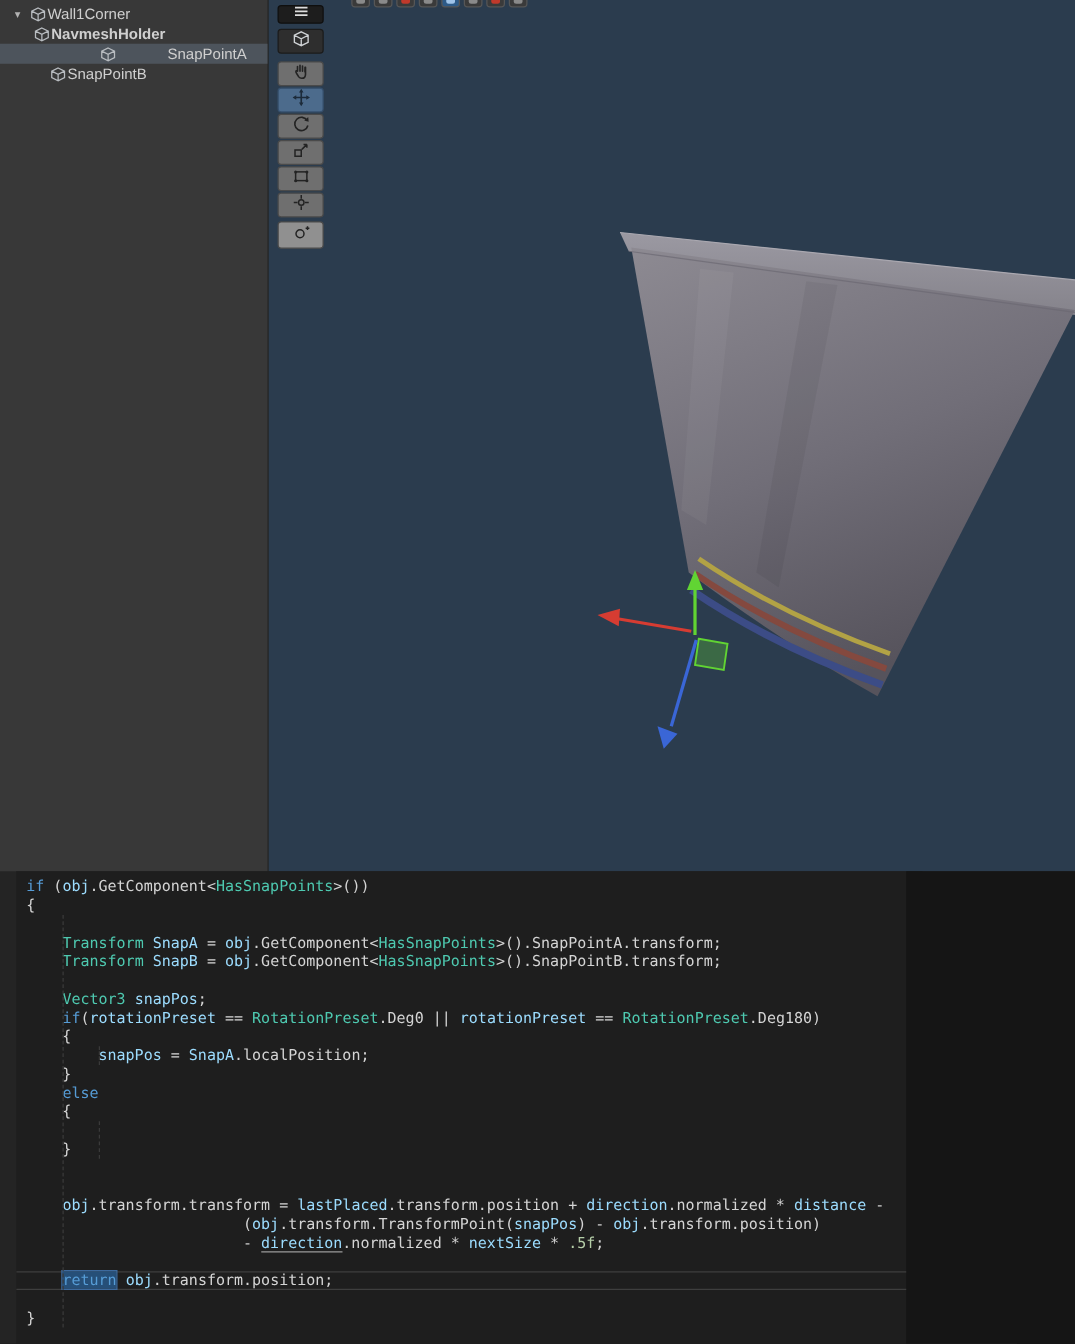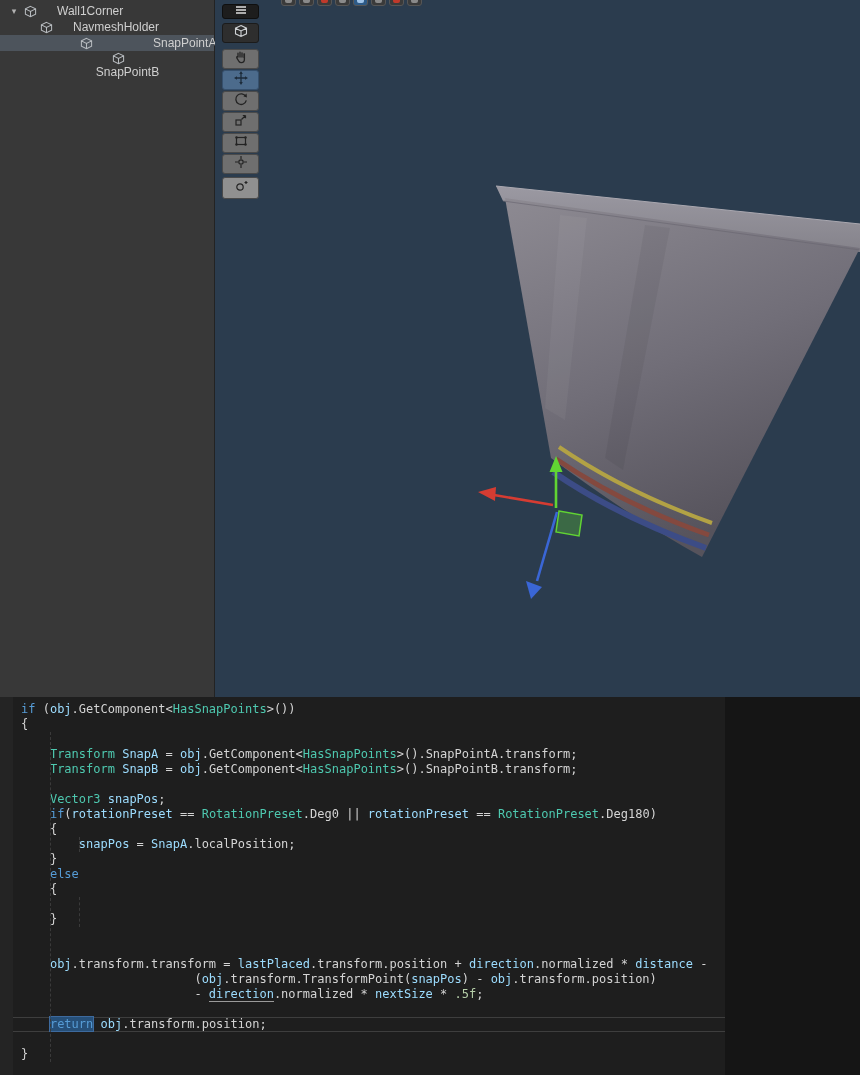--- a/index.html
+++ b/index.html
@@ -5,21 +5,21 @@
   *{margin:0;padding:0;box-sizing:border-box}
   html,body{width:860px;height:1075px;overflow:hidden;background:#1e1e1e;font-family:"Liberation Sans",sans-serif}
   .app{position:relative;width:860px;height:1075px;background:#242424}
 
   
   .hierarchy{position:absolute;left:0;top:0;width:215px;height:697px;background:var(--panel-bg);border-right:1px solid #232323;padding-top:3px}
   .hrow{display:flex;align-items:center;height:16px;font-size:12px;color:#cfcfcf;white-space:nowrap;cursor:default}
   .hrow.selected{background:var(--row-selected)}
   .fold{width:16px;flex:none;text-align:center;font-size:9px;color:#b2b2b2;line-height:16px}
   .hicon{width:16px;height:14px;flex:none;display:flex;align-items:center;justify-content:center}
-  .hlabel{margin-left:19px}
+  .hlabel{margin-left:0}
 
   
   .scene{position:absolute;left:215px;top:0;width:645px;height:697px;background:var(--scene-bg);overflow:hidden}
   .scene-svg{position:absolute;left:0;top:0}
   .stripe{fill:none}
   .stripe-y{stroke:var(--stripe-yellow);stroke-width:4}
   .stripe-r{stroke:var(--stripe-red);stroke-width:5}
   .stripe-b{stroke:var(--stripe-blue);stroke-width:6}
   .gz-g{stroke:var(--gizmo-green);stroke-width:2.6}
   .gz-gf{fill:var(--gizmo-green)}
@@ -74,39 +74,39 @@
     <div>
         <div class="hrow" style="padding-left: 6px;">
           <span class="fold">▾</span>
           <span class="hicon">
             <svg width="13" height="13" viewBox="0 0 14 14">
               <path d="M7 1.5 L12.5 4.2 L12.5 9.8 L7 12.5 L1.5 9.8 L1.5 4.2 Z M1.5 4.2 L7 7 L12.5 4.2 M7 7 L7 12.5" fill="none" stroke="#b8bcc0" stroke-width="1.1"></path>
             </svg>
           </span>
           <span class="hlabel">Wall1Corner</span>
         </div>
-        <div class="hrow" style="padding-left: 22px;">
+        <div class="hrow" style="padding-left: 9px; font-weight: bold;">
           <span class="fold"></span>
           <span class="hicon">
             <svg width="13" height="13" viewBox="0 0 14 14">
               <path d="M7 1.5 L12.5 4.2 L12.5 9.8 L7 12.5 L1.5 9.8 L1.5 4.2 Z M1.5 4.2 L7 7 L12.5 4.2 M7 7 L7 12.5" fill="none" stroke="#b8bcc0" stroke-width="1.1"></path>
             </svg>
           </span>
           <span class="hlabel">NavmeshHolder</span>
         </div>
         <div class="hrow selected" style="padding-left: 22px; gap: 40px;">
           <span class="fold"></span>
           <span class="hicon">
             <svg width="13" height="13" viewBox="0 0 14 14">
               <path d="M7 1.5 L12.5 4.2 L12.5 9.8 L7 12.5 L1.5 9.8 L1.5 4.2 Z M1.5 4.2 L7 7 L12.5 4.2 M7 7 L7 12.5" fill="none" stroke="#b8bcc0" stroke-width="1.1"></path>
             </svg>
           </span>
           <span class="hlabel">SnapPointA</span>
         </div>
-        <div class="hrow" style="padding-left: 22px; flex-direction: column;">
+        <div class="hrow" style="padding-left: 22px;">
           <span class="fold"></span>
           <span class="hicon">
             <svg width="13" height="13" viewBox="0 0 14 14">
               <path d="M7 1.5 L12.5 4.2 L12.5 9.8 L7 12.5 L1.5 9.8 L1.5 4.2 Z M1.5 4.2 L7 7 L12.5 4.2 M7 7 L7 12.5" fill="none" stroke="#b8bcc0" stroke-width="1.1"></path>
             </svg>
           </span>
           <span class="hlabel">SnapPointB</span>
         </div>
       </div>
   </div>

